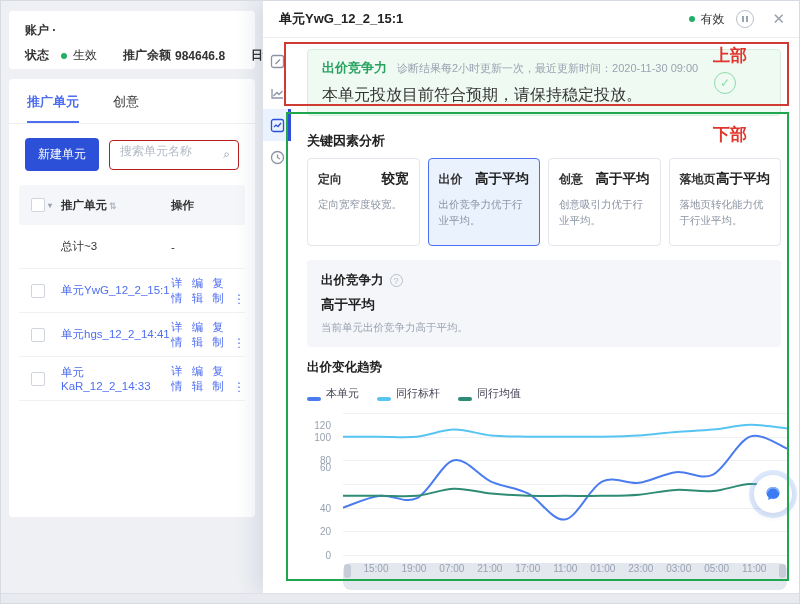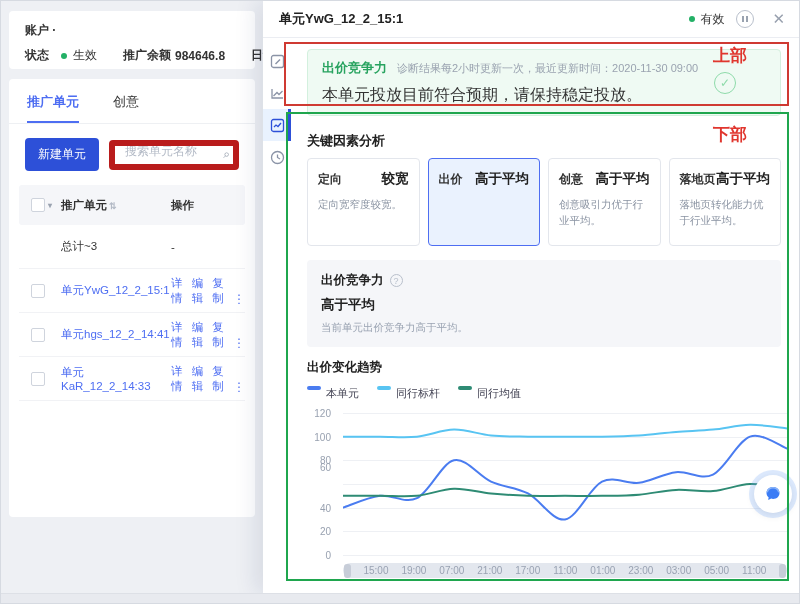--- a/index.html
+++ b/index.html
@@ -15,21 +15,21 @@
   .dot-green { display:inline-block; width:6px; height:6px; border-radius:50%; background:#23b066; margin:0 2px 0 8px; }
   .sp { display:inline-block; width:18px; }
 
   .main-card { position:absolute; left:8px; top:78px; width:246px; height:438px; background:#fff; border-radius:4px; }
   .tabs { display:flex; gap:34px; padding:14px 18px 0 18px; border-bottom:1px solid #eef0f3; }
   .tab { font-size:13px; color:#333; padding-bottom:10px; cursor:pointer; }
   .tab.active { color:#4e6ef2; font-weight:bold; border-bottom:2px solid #4e6ef2; }
   .toolbar { display:flex; gap:10px; padding:14px 16px 0 16px; align-items:center; }
   .btn-primary { background:#2d50d8; color:#fff; font-size:12px; border:none; border-radius:4px; padding:8px 13px; cursor:pointer; white-space:nowrap; }
   .search-box { position:relative; flex:1; }
-  .search-box input { width:100%; height:30px; border:6px solid #b91c1c; border-radius:4px; font-size:12px; padding:0 26px 7px 10px; color:#333; font-family:inherit; }
+  .search-box input { width:100%; height:30px; border:1px solid #b91c1c; border-radius:4px; font-size:12px; padding:0 26px 7px 10px; color:#333; font-family:inherit; }
   .search-box input::placeholder { color:#b3bac6; }
   .search-glyph { position:absolute; right:9px; top:7px; font-size:12px; color:#9aa3b0; }
   .ltable { margin:14px 10px 0 10px; font-size:11.5px; }
   .lt-head { display:flex; align-items:center; background:#f5f6f9; height:40px; border-radius:3px; color:#333; font-weight:bold; }
   .lt-row { display:flex; align-items:center; height:44px; border-bottom:1px solid #f1f2f5; color:#333; }
   .col-chk { width:42px; padding-left:12px; display:flex; align-items:center; gap:3px; }
   .col-name { width:110px; }
   .col-op { flex:1; }
   .chk { width:14px; height:14px; border:1px solid #cfd4dd; border-radius:2px; background:#fff; display:inline-block; }
   .chev { font-size:8px; color:#9aa3b0; }
@@ -74,31 +74,31 @@
 
   .detail-panel { margin-top:14px; background:#f5f6f9; border-radius:4px; padding:12px 14px; }
   .dp-title-row { display:flex; align-items:center; gap:6px; }
   .dp-title { font-size:12.5px; font-weight:bold; color:#222; }
   .q-circle { width:13px; height:13px; border:1px solid #b9c0cc; border-radius:50%; color:#b9c0cc; font-size:9px; display:flex; align-items:center; justify-content:center; }
   .dp-value { margin-top:7px; font-size:13.5px; font-weight:bold; color:#222; }
   .dp-desc { margin-top:7px; font-size:10.5px; color:#9aa3b2; }
 
   .chart-heading { margin-top:12px; font-size:12.5px; font-weight:bold; color:#222; }
   .legend { margin-top:10px; display:flex; gap:18px; align-items:center; }
-  .legend-item { display:flex; align-items:flex-start; gap:5px; font-size:11px; color:#445; }
+  .legend-item { display:flex; align-items:flex-end; gap:5px; font-size:11px; color:#445; }
   .legend-mark { width:14px; height:4px; border-radius:2px; }
 
   .chart-wrap { margin-top:10px; position:relative; height:146px; }
   .y-ticks { position:absolute; left:0; top:0; width:30px; height:146px; }
   .y-tick { position:absolute; right:6px; transform:translateY(-50%); font-size:10px; color:#98a1b0; }
   .plot { position:absolute; left:36px; top:0; width:444px; height:146px; }
   .gridline { position:absolute; left:0; right:0; height:1px; background:#eef0f4; }
   .plot svg { position:absolute; left:0; top:0; }
 
-  .slider { margin:6px 0 0 36px; width:444px; height:15px; background:#e3e7ee; border-radius:8px; position:relative; display:flex; align-items:center; }
+  .slider { margin:6px 0 0 36px; width:444px; height:27px; background:#e3e7ee; border-radius:8px; position:relative; display:flex; align-items:flex-start; }
   .slider-handle { position:absolute; top:1px; width:7px; height:14px; background:#c7cdd8; border-radius:3px; }
   .slider-handle.left { left:1px; } .slider-handle.right { right:1px; }
   .slider-labels { flex:1; display:flex; justify-content:space-around; padding:0 14px; }
   .slider-labels span { font-size:10px; color:#99a2b2; }
 
   
   .service-btn { position:absolute; left:753px; top:474px; width:38px; height:38px; border-radius:50%; background:#fff; box-shadow:0 0 0 5px rgba(120,170,250,.25), 0 2px 8px rgba(0,0,0,.12); display:flex; align-items:center; justify-content:center; cursor:pointer; z-index:40; }
 
   
   .anno { position:absolute; z-index:50; pointer-events:none; }
@@ -259,20 +259,21 @@
               <span class="fc-name">定向</span>
               <span class="fc-level">较宽</span>
             </div>
             <div class="fc-desc">定向宽窄度较宽。</div>
           </div>
           <div class="factor-card selected">
             <div class="fc-head">
               <span class="fc-name">出价</span>
               <span class="fc-level">高于平均</span>
             </div>
+            <div class="fc-desc">出价竞争力优于行业平均。</div>
           </div>
           <div class="factor-card">
             <div class="fc-head">
               <span class="fc-name">创意</span>
               <span class="fc-level">高于平均</span>
             </div>
             <div class="fc-desc">创意吸引力优于行业平均。</div>
           </div>
           <div class="factor-card">
             <div class="fc-head">
@@ -304,21 +305,21 @@
             <span>同行标杆</span>
           </div>
           <div class="legend-item">
             <span class="legend-mark" style="background: rgb(46, 139, 116);"></span>
             <span>同行均值</span>
           </div>
         </div>
 
       <div class="chart-wrap">
         <div class="y-ticks" id="y-ticks">
-            <span class="y-tick" style="top: 2px;">120</span>
+            <span class="y-tick" style="top: 14px;">120</span>
             <span class="y-tick" style="top: 25.6667px;">100</span>
             <span class="y-tick" style="top: 49.3333px;">80</span>
             <span class="y-tick" style="top: 56px;">60</span>
             <span class="y-tick" style="top: 96.6667px;">40</span>
             <span class="y-tick" style="top: 120.333px; margin-left: 33px;">20</span>
             <span class="y-tick" style="top: 144px;">0</span>
           </div>
         <div class="plot" id="plot">
             <div class="gridline" style="top: 2px;"></div>
             <div class="gridline" style="top: 25.6667px;"></div>

